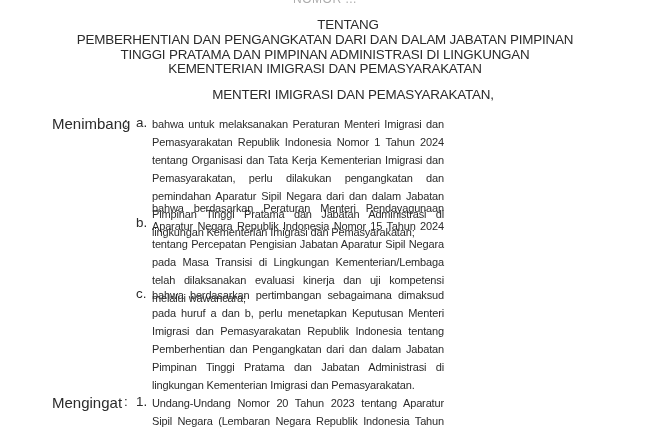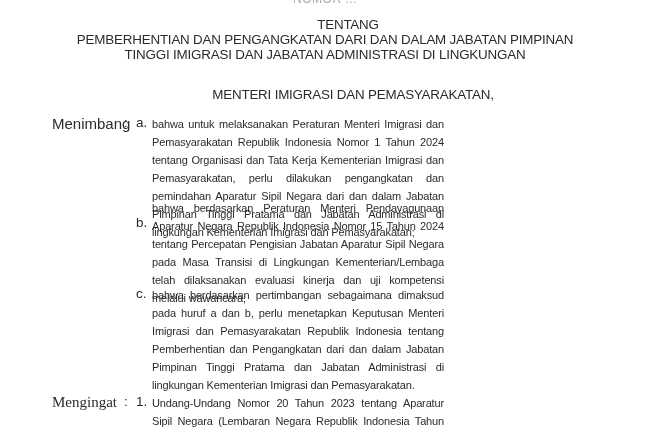--- a/index.html
+++ b/index.html
@@ -34,32 +34,33 @@
     }
   </style>
 </head>
 <body>
 
 <div class="cut-top">NOMOR ...</div>
 
 <div class="head tentang">TENTANG</div>
 <div class="head title">
   <div>PEMBERHENTIAN DAN PENGANGKATAN DARI DAN DALAM JABATAN PIMPINAN</div>
-  <div>TINGGI IMIGRASI DAN JABATAN ADMINISTRASI DI LINGKUNGAN</div>
+  <div>TINGGI PRATAMA DAN PIMPINAN ADMINISTRASI DI LINGKUNGAN</div>
+  <div>KEMENTERIAN IMIGRASI DAN PEMASYARAKATAN</div>
 </div>
 <div class="head minister">MENTERI IMIGRASI DAN PEMASYARAKATAN,</div>
 
 <div class="row-label" style="top:115px;">Menimbang</div>
 <div class="colon" style="top:115px;">:</div>
 
 <div class="marker" style="top:115px;">a.</div>
 <div class="para" style="top:115px;">bahwa untuk melaksanakan Peraturan Menteri Imigrasi dan Pemasyarakatan Republik Indonesia Nomor 1 Tahun 2024 tentang Organisasi dan Tata Kerja Kementerian Imigrasi dan Pemasyarakatan, perlu dilakukan pengangkatan dan pemindahan Aparatur Sipil Negara dari dan dalam Jabatan Pimpinan Tinggi Pratama dan Jabatan Administrasi di lingkungan Kementerian Imigrasi dan Pemasyarakatan;</div>
 
 <div class="marker" style="top:215px;">b.</div>
 <div class="para" style="top:199px;">bahwa berdasarkan Peraturan Menteri Pendayagunaan Aparatur Negara Republik Indonesia Nomor 15 Tahun 2024 tentang Percepatan Pengisian Jabatan Aparatur Sipil Negara pada Masa Transisi di Lingkungan Kementerian/Lembaga telah dilaksanakan evaluasi kinerja dan uji kompetensi melalui wawancara;</div>
 
 <div class="marker" style="top:286px;">c.</div>
 <div class="para" style="top:286px;">bahwa berdasarkan pertimbangan sebagaimana dimaksud pada huruf a dan b, perlu menetapkan Keputusan Menteri Imigrasi dan Pemasyarakatan Republik Indonesia tentang Pemberhentian dan Pengangkatan dari dan dalam Jabatan Pimpinan Tinggi Pratama dan Jabatan Administrasi di lingkungan Kementerian Imigrasi dan Pemasyarakatan.</div>
 
-<div class="row-label" style="top:394px;font-family:Liberation Serif, serif;">Mengingat</div>
+<div class="row-label" style="top:394px;">Mengingat</div>
 <div class="colon" style="top:394px;">:</div>
 <div class="marker" style="top:394px;">1.</div>
 <div class="para" style="top:394px;">Undang-Undang Nomor 20 Tahun 2023 tentang Aparatur Sipil Negara (Lembaran Negara Republik Indonesia Tahun 2023 Nomor 141, Tambahan</div>
 
 </body></html>

